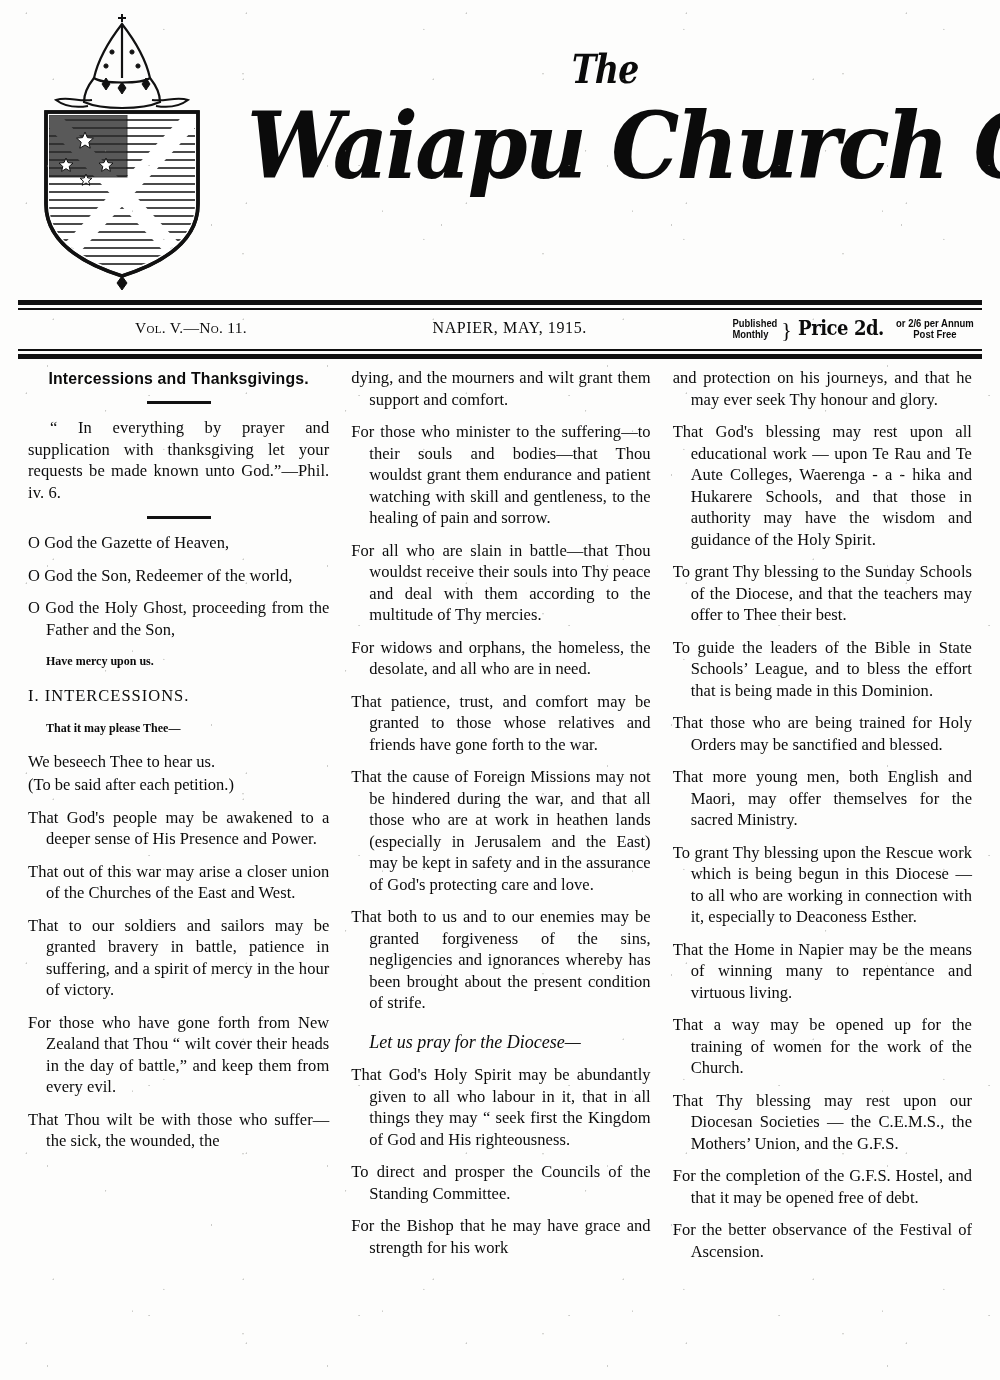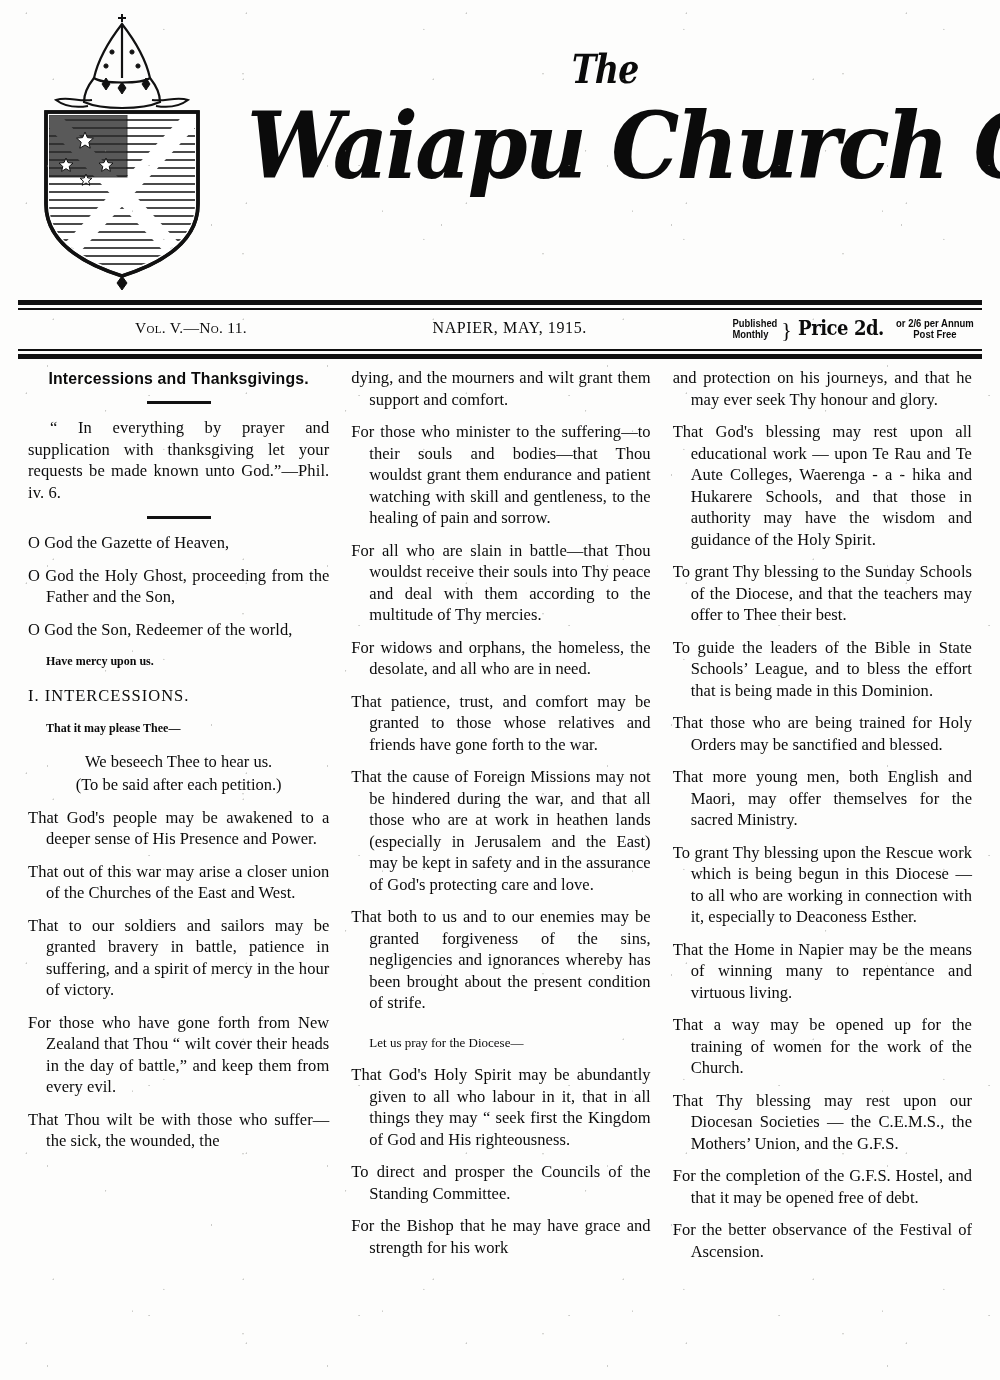--- a/index.html
+++ b/index.html
@@ -211,28 +211,28 @@
   .lead-in {
     font-size: 12px;
     line-height: 21.5px;
     margin: 0 0 11px 0;
     text-indent: 18px;
     font-weight: bold;
   }
   .centered-line {
     font-size: 16.5px;
     line-height: 21.5px;
-    text-align: center;
     margin: 0;
   }
   .pray-heading {
-    font-size: 13px;
+    font-size: 18px;
     line-height: 21.5px;
     margin: 18px 0 11px 0;
     text-indent: 18px;
+    font-style: italic;
   }
   
   .pet {
     font-size: 16.5px;
     line-height: 21.5px;
     text-align: justify;
     margin: 0 0 11px 0;
     padding-left: 18px;
     text-indent: -18px;
     letter-spacing: .05px;
@@ -338,22 +338,22 @@
 
   <div class="columns">
 
     <div class="col">
       <div class="col-head">Intercessions and Thanksgivings.</div>
       <div class="divider"></div>
       <p class="scripture">“ In everything by prayer and supplication with thanksgiving let your requests be made known unto God.”—Phil. iv. 6.</p>
       <div class="divider"></div>
 
       <p class="pet">O God the Gazette of Heaven,</p>
+      <p class="pet">O God the Son, Redeemer of the world,</p>
       <p class="pet">O God the Holy Ghost, proceeding from the Father and the Son,</p>
-      <p class="pet">O God the Son, Redeemer of the world,</p>
 
       <p class="lead-in">Have mercy upon us.</p>
       <p class="section-label">I. INTERCESSIONS.</p>
       <p class="lead-in">That it may please Thee—</p>
 
 
       <p class="centered-line" style="margin-bottom:2px">We beseech Thee to hear us.</p>
       <p class="centered-line" style="margin-bottom:11px">(To be said after each petition.)</p>
 
       <p class="pet">That God's people may be awakened to a deeper sense of His Presence and Power.</p>

